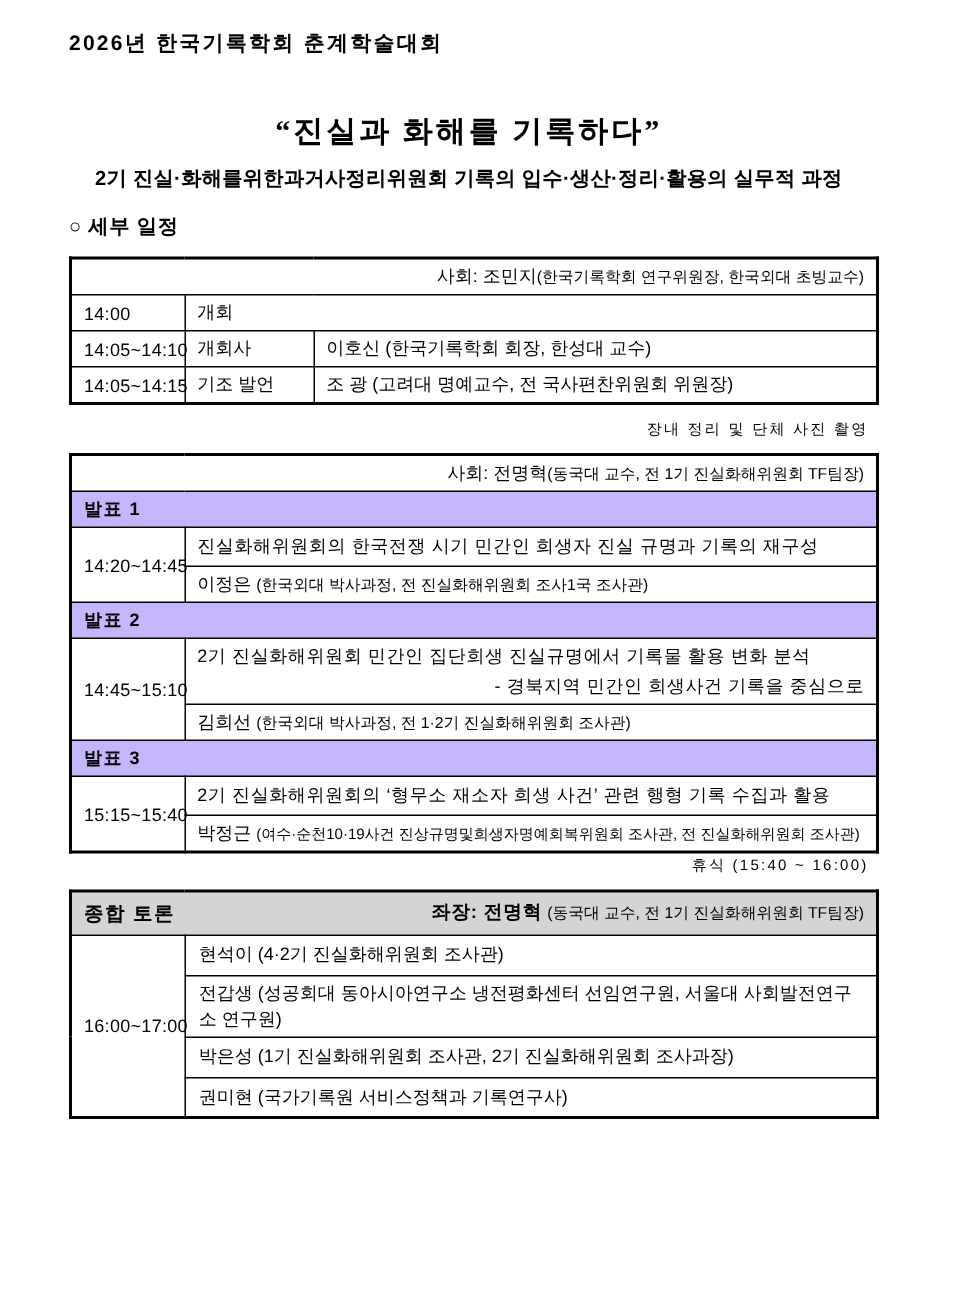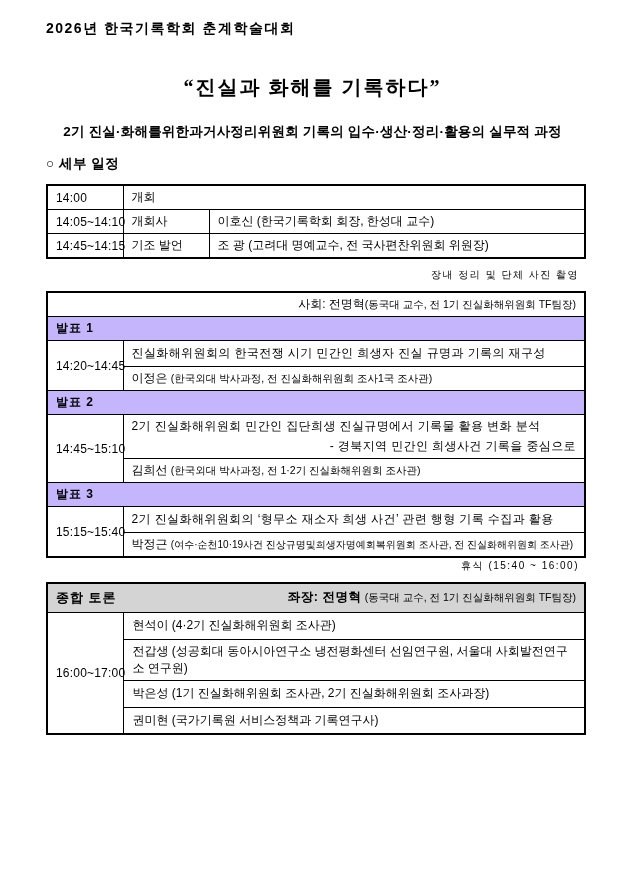--- a/index.html
+++ b/index.html
@@ -12,21 +12,21 @@
   .page { width: 637px; height: 872px; padding: 20px 58px 0 46px; position: relative; }
 
   .event-label { font-size: 14px; font-weight: bold; letter-spacing: 1.5px; }
 
   .title {
     margin-top: 36px; text-align: center;
     font-size: 20px; font-weight: bold; letter-spacing: 2px;
     font-family: "Liberation Serif", serif;
   }
   .subtitle {
-    margin-top: 22px; text-align: center;
+    margin-top: 9px; text-align: center;
     font-size: 13.5px; font-weight: bold; letter-spacing: 0.2px;
   }
 
   .info { margin-top: 42px; }
   .info-item { font-size: 13.5px; font-weight: bold; line-height: 23px; letter-spacing: 0.5px; }
   .section-heading { margin-top: 14px; font-size: 13.5px; font-weight: bold; letter-spacing: 0.5px; }
 
   table.sched {
     width: 540px; border-collapse: collapse; table-layout: fixed;
     border: 2px solid #000;
@@ -77,31 +77,34 @@
 
   <div class="section-heading">○ 세부 일정</div>
 
   <table class="sched t1">
     <colgroup>
         <col style="width:76px">
         <col style="width:86px">
         <col>
       </colgroup>
     <tbody>
+        <tr class="mod-row">
+      <td colspan="3"><span class="mod-name">사회: 조민지</span><span class="note">(한국기록학회 연구위원장, 한국외대 초빙교수)</span></td>
+    </tr>
     <tr>
       <td class="time-cell">14:00</td>
       <td colspan="2">개회</td>
     </tr>
     <tr>
       <td class="time-cell">14:05~14:10</td>
       <td>개회사</td>
       <td>이호신 (한국기록학회 회장, 한성대 교수)</td>
     </tr>
     <tr>
-      <td class="time-cell">14:45~14:15</td>
+      <td class="time-cell">14:05~14:15</td>
       <td>기조 발언</td>
       <td>조  광 (고려대 명예교수, 전 국사편찬위원회 위원장)</td>
     </tr>
   </tbody>
     </table>
 
   <div class="center-note">장내 정리 및 단체 사진 촬영</div>
 
   <table class="sched t2">
     <colgroup>

